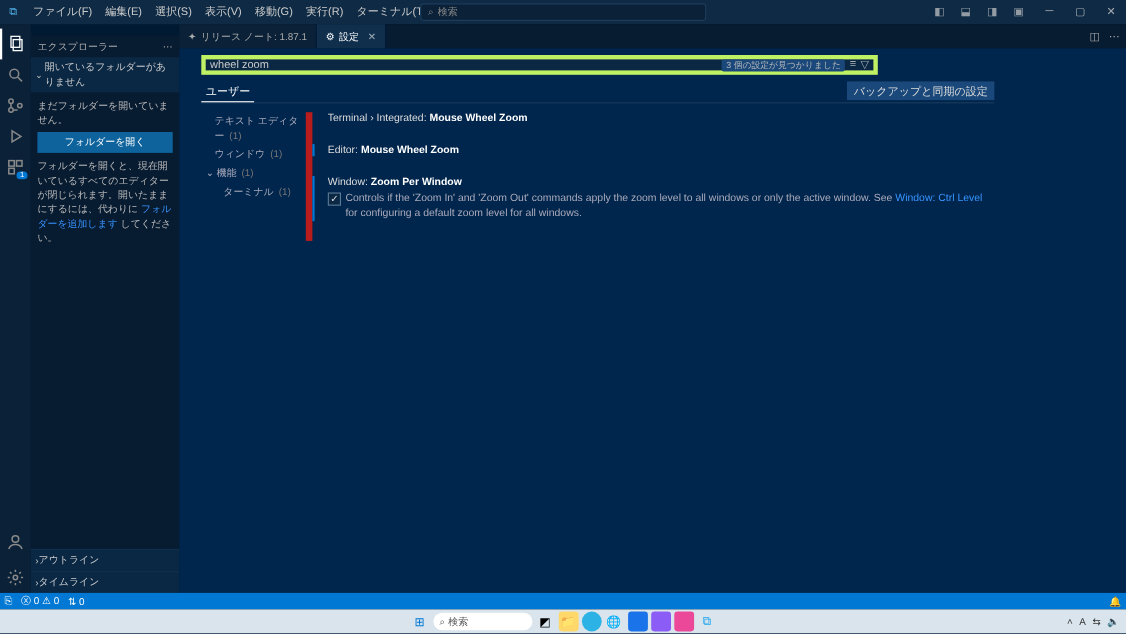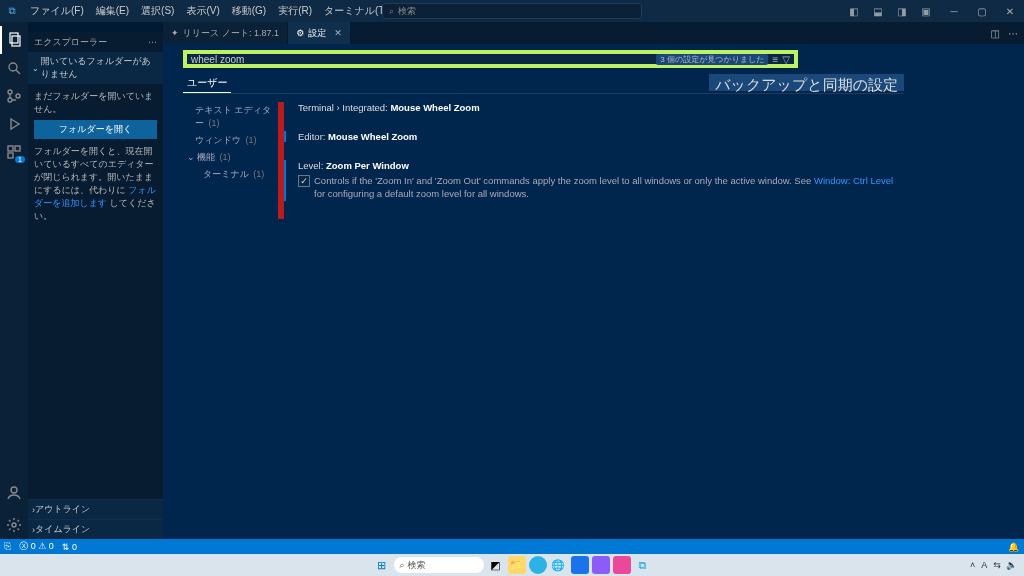--- a/index.html
+++ b/index.html
@@ -49,21 +49,21 @@
 .editor { position: absolute; left: 163px; top: 44px; right: 0; bottom: 37px; background: #00264d; color: #ccc; }
 .settings { padding: 6px 120px 6px 20px; }
 .search-row { display: flex; align-items: center; }
 .search-box { width: 615px; height: 18px; background: #0a2844; border: 4px solid #bef264; display: flex; align-items: center; padding: 0 4px; font-size: 10px; color: #ccc; }
 .search-box input { flex: 1; background: transparent; border: none; color: #ccc; font-size: 10px; outline: none; }
 .search-box .count { background: #1a487a; font-size: 8px; padding: 0 4px; color: #bbb; border-radius: 2px; margin-left: auto; }
 .search-box .filtericons { display: flex; gap: 4px; margin-left: 4px; opacity: 0.8; }
 .scope-row { display: flex; margin-top: 6px; height: 20px; border-bottom: 1px solid #1a3d5c; }
 .scope-tab { font-size: 10px; padding: 2px 4px; color: #fff; border-bottom: 1px solid #fff; }
 .scope-row .spacer { flex: 1; }
-.sync-btn { background: #1a487a; color: #ddd; font-size: 15px; padding: 2px 6px; margin-bottom: 2px; }
+.sync-btn { background: #1a487a; color: #ddd; font-size: 10px; padding: 2px 6px; margin-bottom: 2px; }
 
 .settings-body { display: flex; margin-top: 8px; }
 .toc { width: 95px; font-size: 9px; color: #aab; }
 .toc .item { padding: 2px 0 2px 12px; }
 .toc .count { color: #777; margin-left: 2px; }
 .toc .item.exp { padding-left: 4px; }
 .toc .sub { padding-left: 20px; }
 
 .details { border-left: 6px solid #b91c1c; padding-left: 14px; flex: 1; }
 .setting { margin-bottom: 18px; font-size: 9.5px; position: relative; padding-left: 0; }
@@ -246,21 +246,21 @@
           <div class="title"><span>Terminal › Integrated: </span><span class="bold">Mouse Wheel Zoom</span></div>
         </div>
 
         <div class="setting">
           <div class="modified-bar"></div>
           <div class="title"><span>Editor: </span><span class="bold">Mouse Wheel Zoom</span></div>
         </div>
 
         <div class="setting">
           <div class="modified-bar"></div>
-          <div class="title"><span>Level: </span><span class="bold">Zoom Per Window</span></div>
+          <div class="title"><span>Window: </span><span class="bold">Zoom Per Window</span></div>
           <div class="desc">
             <span class="checkbox checked"></span>
             <span><span>Controls if the 'Zoom In' and 'Zoom Out' commands apply the zoom level to all windows or only the active window. See </span><a href="#">Window: Ctrl Level</a><span> for configuring a default zoom level for all windows.</span></span>
           </div>
         </div>
       </div>
     </div>
   </div>
 </div>
 

